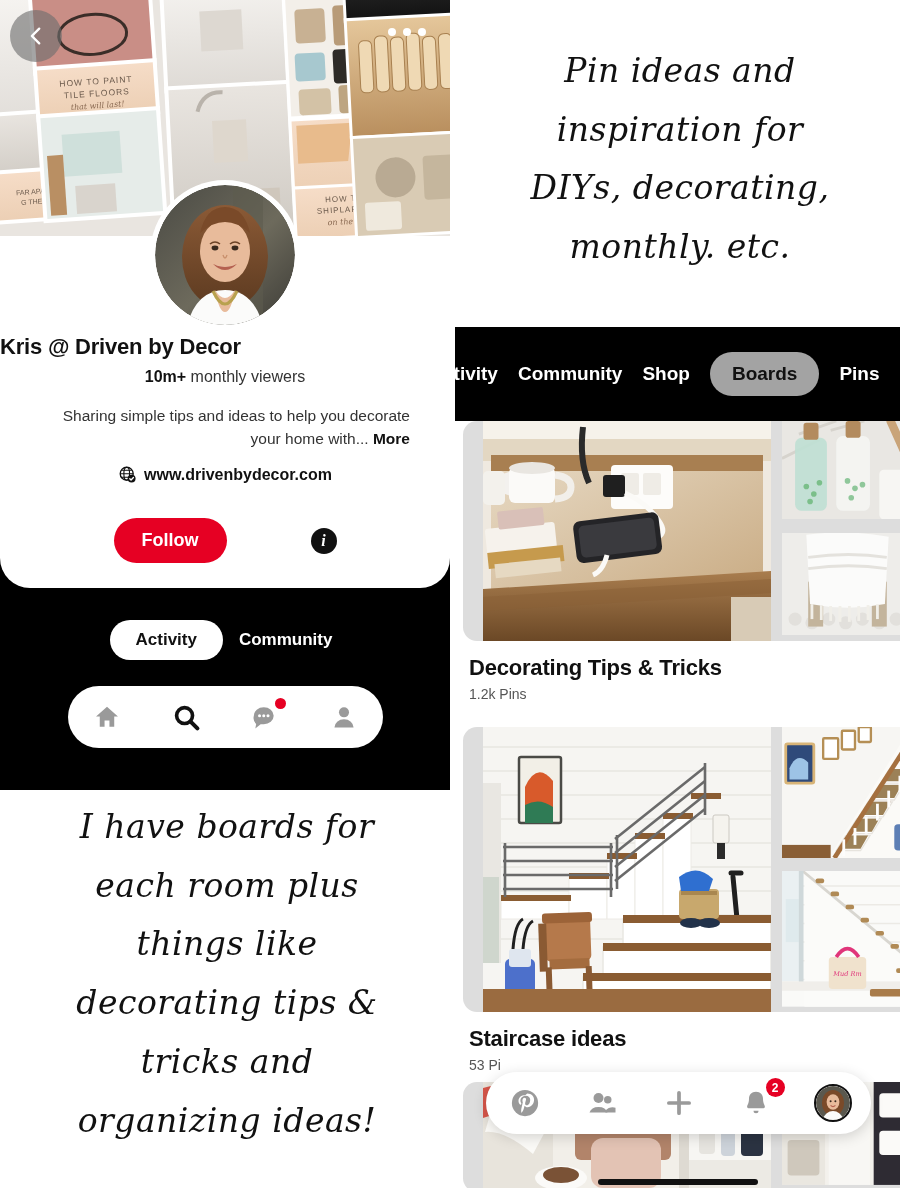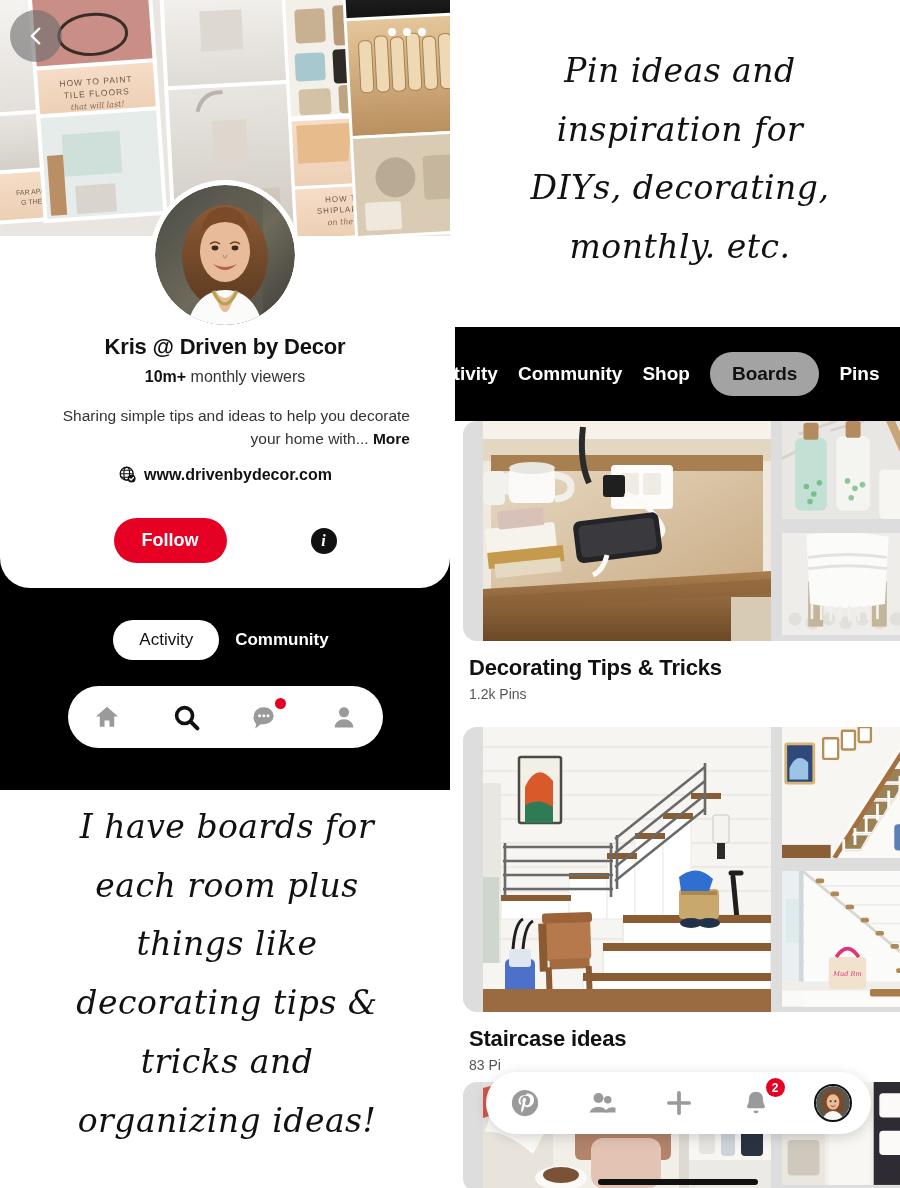--- a/index.html
+++ b/index.html
@@ -30,21 +30,21 @@
   .dots3{position:absolute;right:24px;top:28px;display:flex;gap:7px;z-index:9;}
   .dots3 i{width:8px;height:8px;border-radius:50%;background:#fff;display:block;}
 
   .avatar-wrap{
     position:absolute;left:155px;top:185px;width:140px;height:140px;border-radius:50%;
     background:#fff;padding:0;box-shadow:0 0 0 5px #fff;overflow:hidden;z-index:8;
   }
   .avatar-img{position:absolute;inset:0;border-radius:50%;overflow:hidden;}
 
   .pname{
-    position:absolute;left:0;right:0;top:334px;text-align:center;
+    position:absolute;left:0;right:0;top:334px;
     font-size:22px;font-weight:bold;color:#111;letter-spacing:-.2px;
   }
   .pviewers{
     position:absolute;left:0;right:0;top:368px;text-align:center;
     font-size:16px;color:#333;
   }
   .pviewers b{font-weight:bold;color:#111;}
   .pbio{
     position:absolute;left:40px;right:40px;top:405px;text-align:right;
     font-size:15.5px;color:#333;line-height:1.48;
@@ -64,21 +64,21 @@
   .info-btn{
     width:26px;height:26px;border-radius:50%;background:#111;color:#fff;
     display:flex;align-items:center;justify-content:center;
     font-size:16px;font-weight:bold;font-style:italic;font-family:"Liberation Serif",serif;
   }
 
   
   .tabs-ac{position:absolute;left:0;right:0;top:620px;display:flex;align-items:center;gap:8px;justify-content:center;}
   .tab-pill{
     background:#fff;color:#111;border-radius:22px;padding:10px 26px;
-    font-size:17px;font-weight:normal;
+    font-size:17px;font-weight:bold;
   }
   .tab-plain{color:#fff;font-size:17px;font-weight:bold;padding:10px 8px;}
 
   
   .lnav{
     position:absolute;left:68px;top:686px;width:315px;height:62px;
     background:#fff;border-radius:32px;display:flex;align-items:center;justify-content:space-around;
     box-shadow:0 2px 12px rgba(0,0,0,.12);z-index:30;
   }
   .lnav .slot{position:relative;width:46px;height:40px;display:flex;align-items:center;justify-content:center;}
@@ -652,21 +652,21 @@
               <rect x="0" y="118" width="140" height="10" fill="#f0eeea"></rect>
               <rect x="50" y="92" width="40" height="34" rx="4" fill="#f0e2cd"></rect>
               <path d="M58 92 q12 -18 24 0" fill="none" stroke="#e0357a" stroke-width="4"></path>
               <text x="70" y="112" font-size="7" fill="#e0357a" text-anchor="middle" font-family="DejaVu Serif" font-style="italic">Mud Rm</text>
               <rect x="94" y="126" width="34" height="8" rx="2" fill="#a97c4a"></rect>
             </svg>
           </div>
         </div>
       </div>
       <div class="board-title">Staircase ideas</div>
-      <div class="board-count">83 Pi</div>
+      <div class="board-count">53 Pi</div>
     </div>
 
     <div class="board" style="top:755px;">
       <div class="board-cover" style="height:110px;">
         <div class="cover-main">
           <svg class="ph" viewBox="0 0 288 110" preserveAspectRatio="none">
             <rect width="288" height="110" fill="#f2efe9"></rect>
             <rect x="0" y="0" width="70" height="110" fill="#e8e4dc"></rect>
             <path d="M0 6 q30 -10 56 18 l-10 26 q-26 -22 -46 -14z" fill="#d8564a"></path>
             <path d="M10 22 q34 -6 54 24 l-14 26 q-28 -24 -48 -22z" fill="#fbfaf7"></path>

